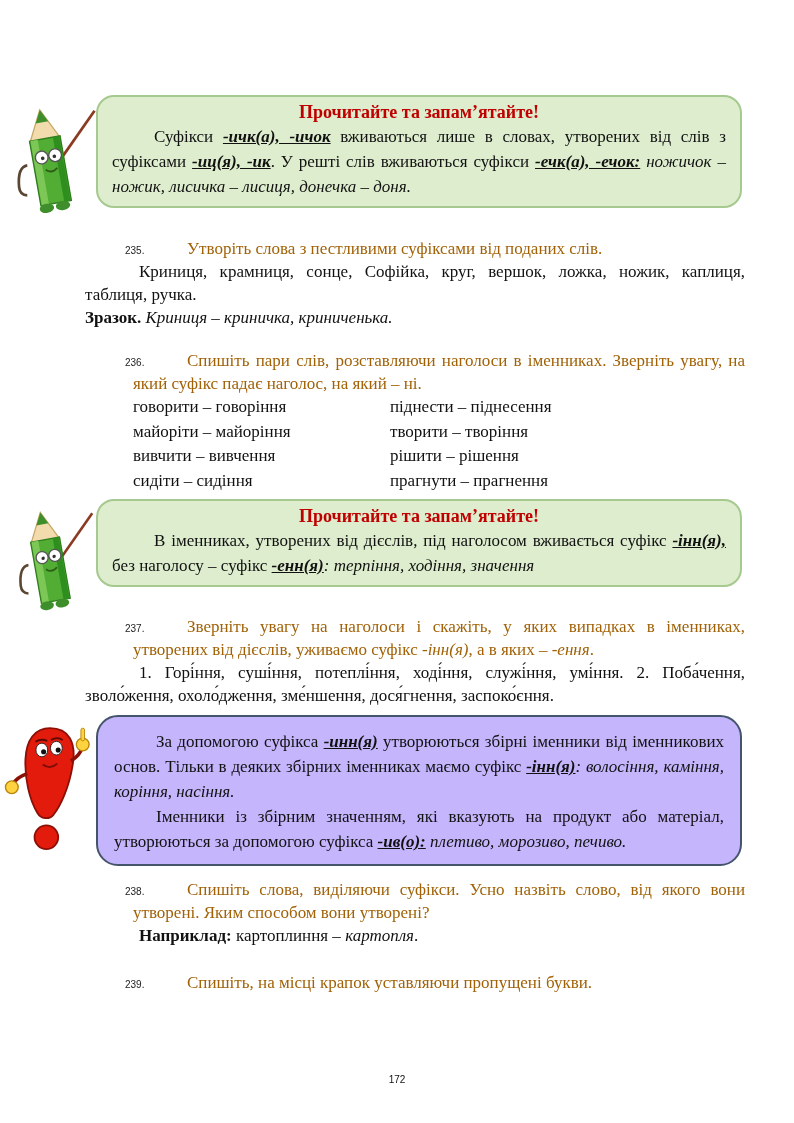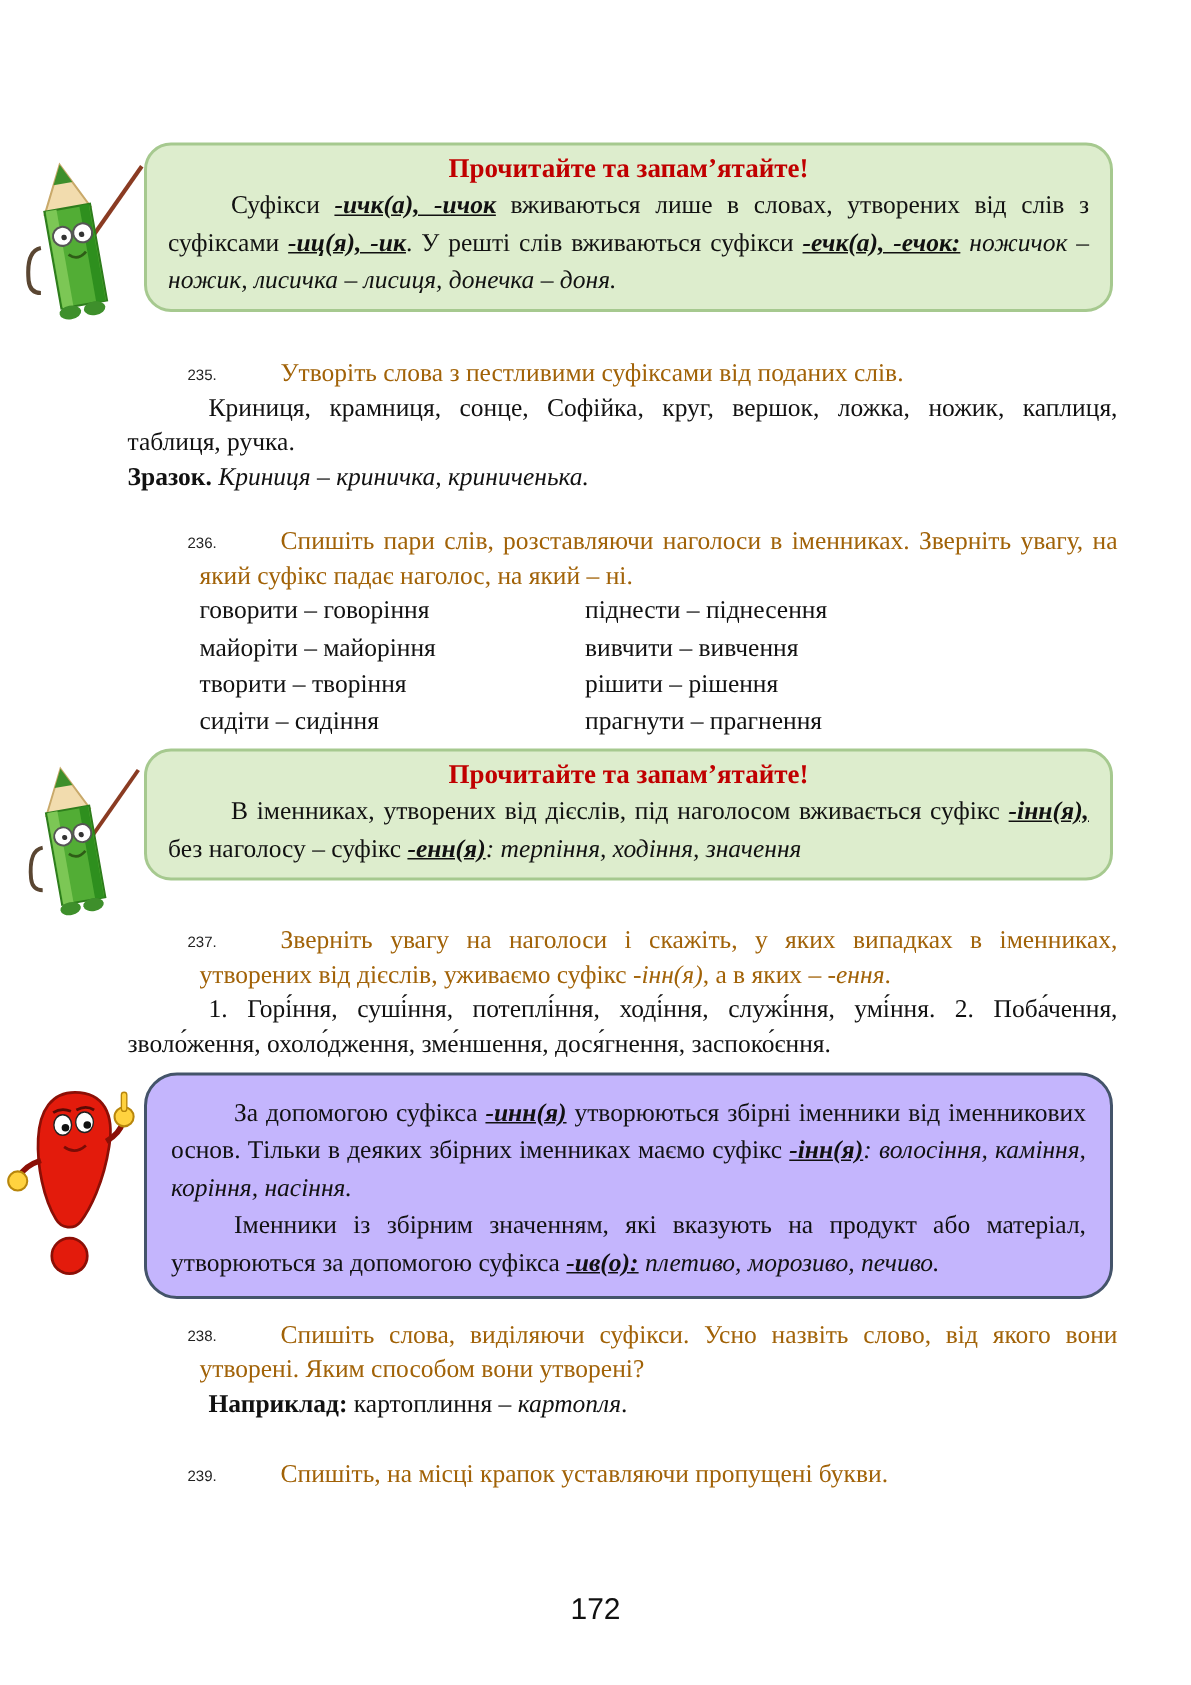--- a/index.html
+++ b/index.html
@@ -78,21 +78,21 @@
     margin-right:49px;
     display:grid;
     grid-template-columns:257px 1fr;
     line-height:24.5px;
   }
   .page-number {
     position:absolute;
     left:0; right:0; bottom:38px;
     text-align:center;
     font-family:"Liberation Sans", sans-serif;
-    font-size:20px;
+    font-size:10px;
     color:#111;
   }
   .mt18 { margin-top:18px; }
   .mt20 { margin-top:20px; }
   .mt12 { margin-top:12px; }
   .mt8  { margin-top:8px; }
   .mt6  { margin-top:6px; }
   .mt24 { margin-top:24px; }
 </style>
 </head>
@@ -136,22 +136,22 @@
   <p class="body-p no-indent"><span class="b">Зразок.</span><span class="it"> Криниця – криничка, криниченька.</span></p>
 
   <div class="exercise mt20">
     <span class="ex-num">236.</span>
     <span class="ex-instr">Спишіть пари слів, розставляючи наголоси в іменниках. Зверніть увагу, на який суфікс падає наголос, на який – ні.</span>
   </div>
   <div class="pairs">
     <span>говорити – говоріння</span>
     <span>піднести – піднесення</span>
     <span>майоріти – майоріння</span>
+    <span>творити – творіння</span>
     <span>вивчити – вивчення</span>
-    <span>творити – творіння</span>
     <span>рішити – рішення</span>
     <span>сидіти – сидіння</span>
     <span>прагнути – прагнення</span>
   </div>
 
   <div class="callout-row mt6">
     <div class="mascot pencil-wrap">
       <svg viewBox="0 0 110 130" width="100" height="112">
         <line x1="62" y1="72" x2="104" y2="12" stroke="#8a3b22" stroke-width="3"></line>
         <path d="M30 72 Q19 74 21 96 Q22 105 30 105" fill="none" stroke="#5a4632" stroke-width="3"></path>

